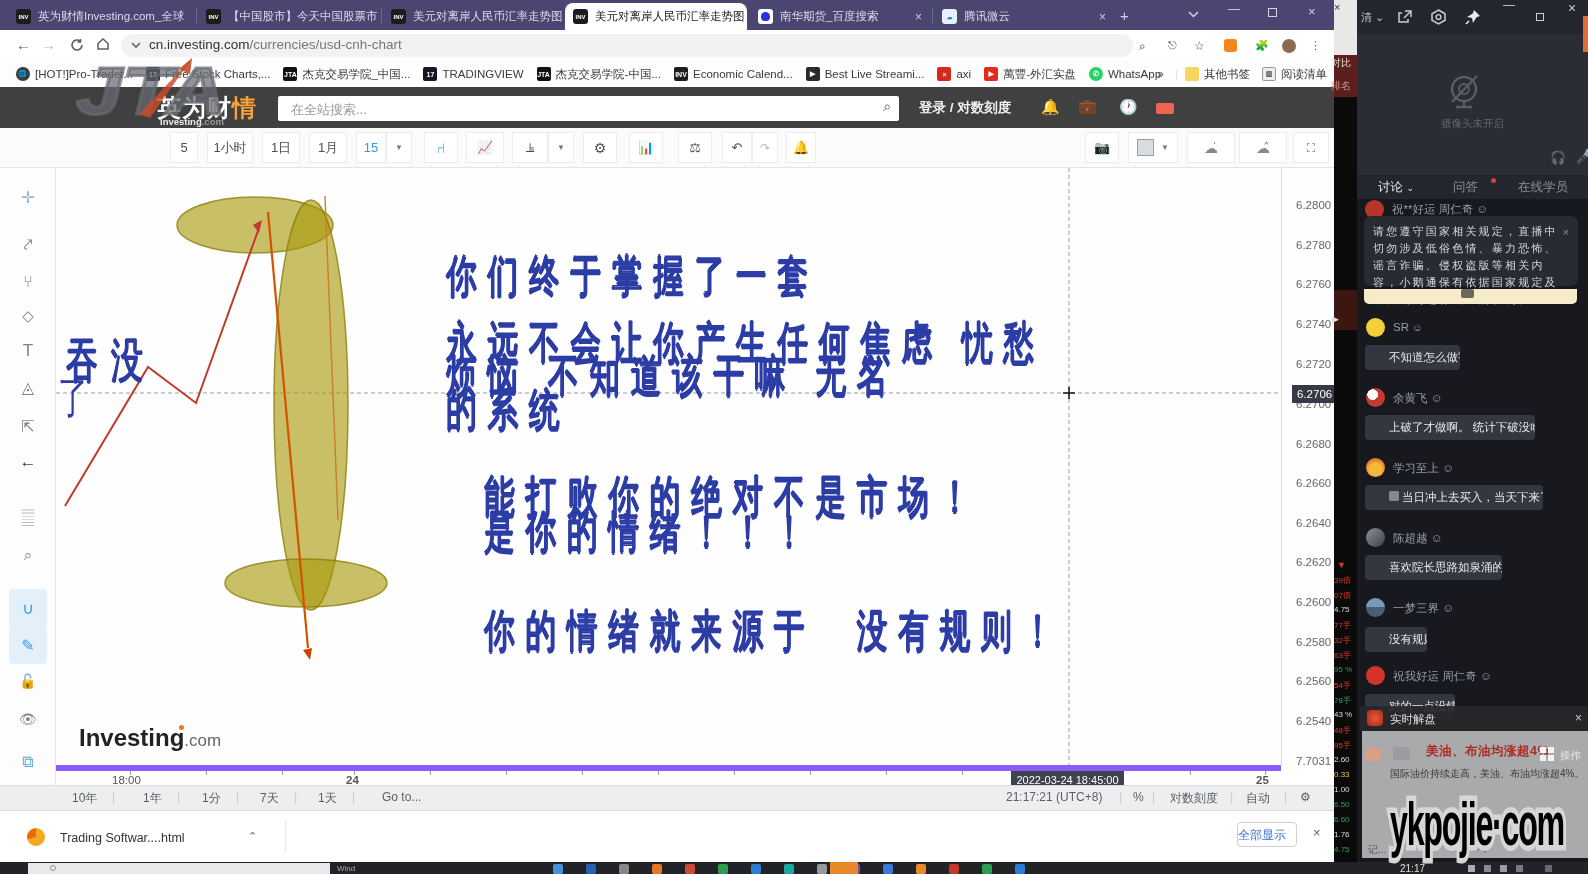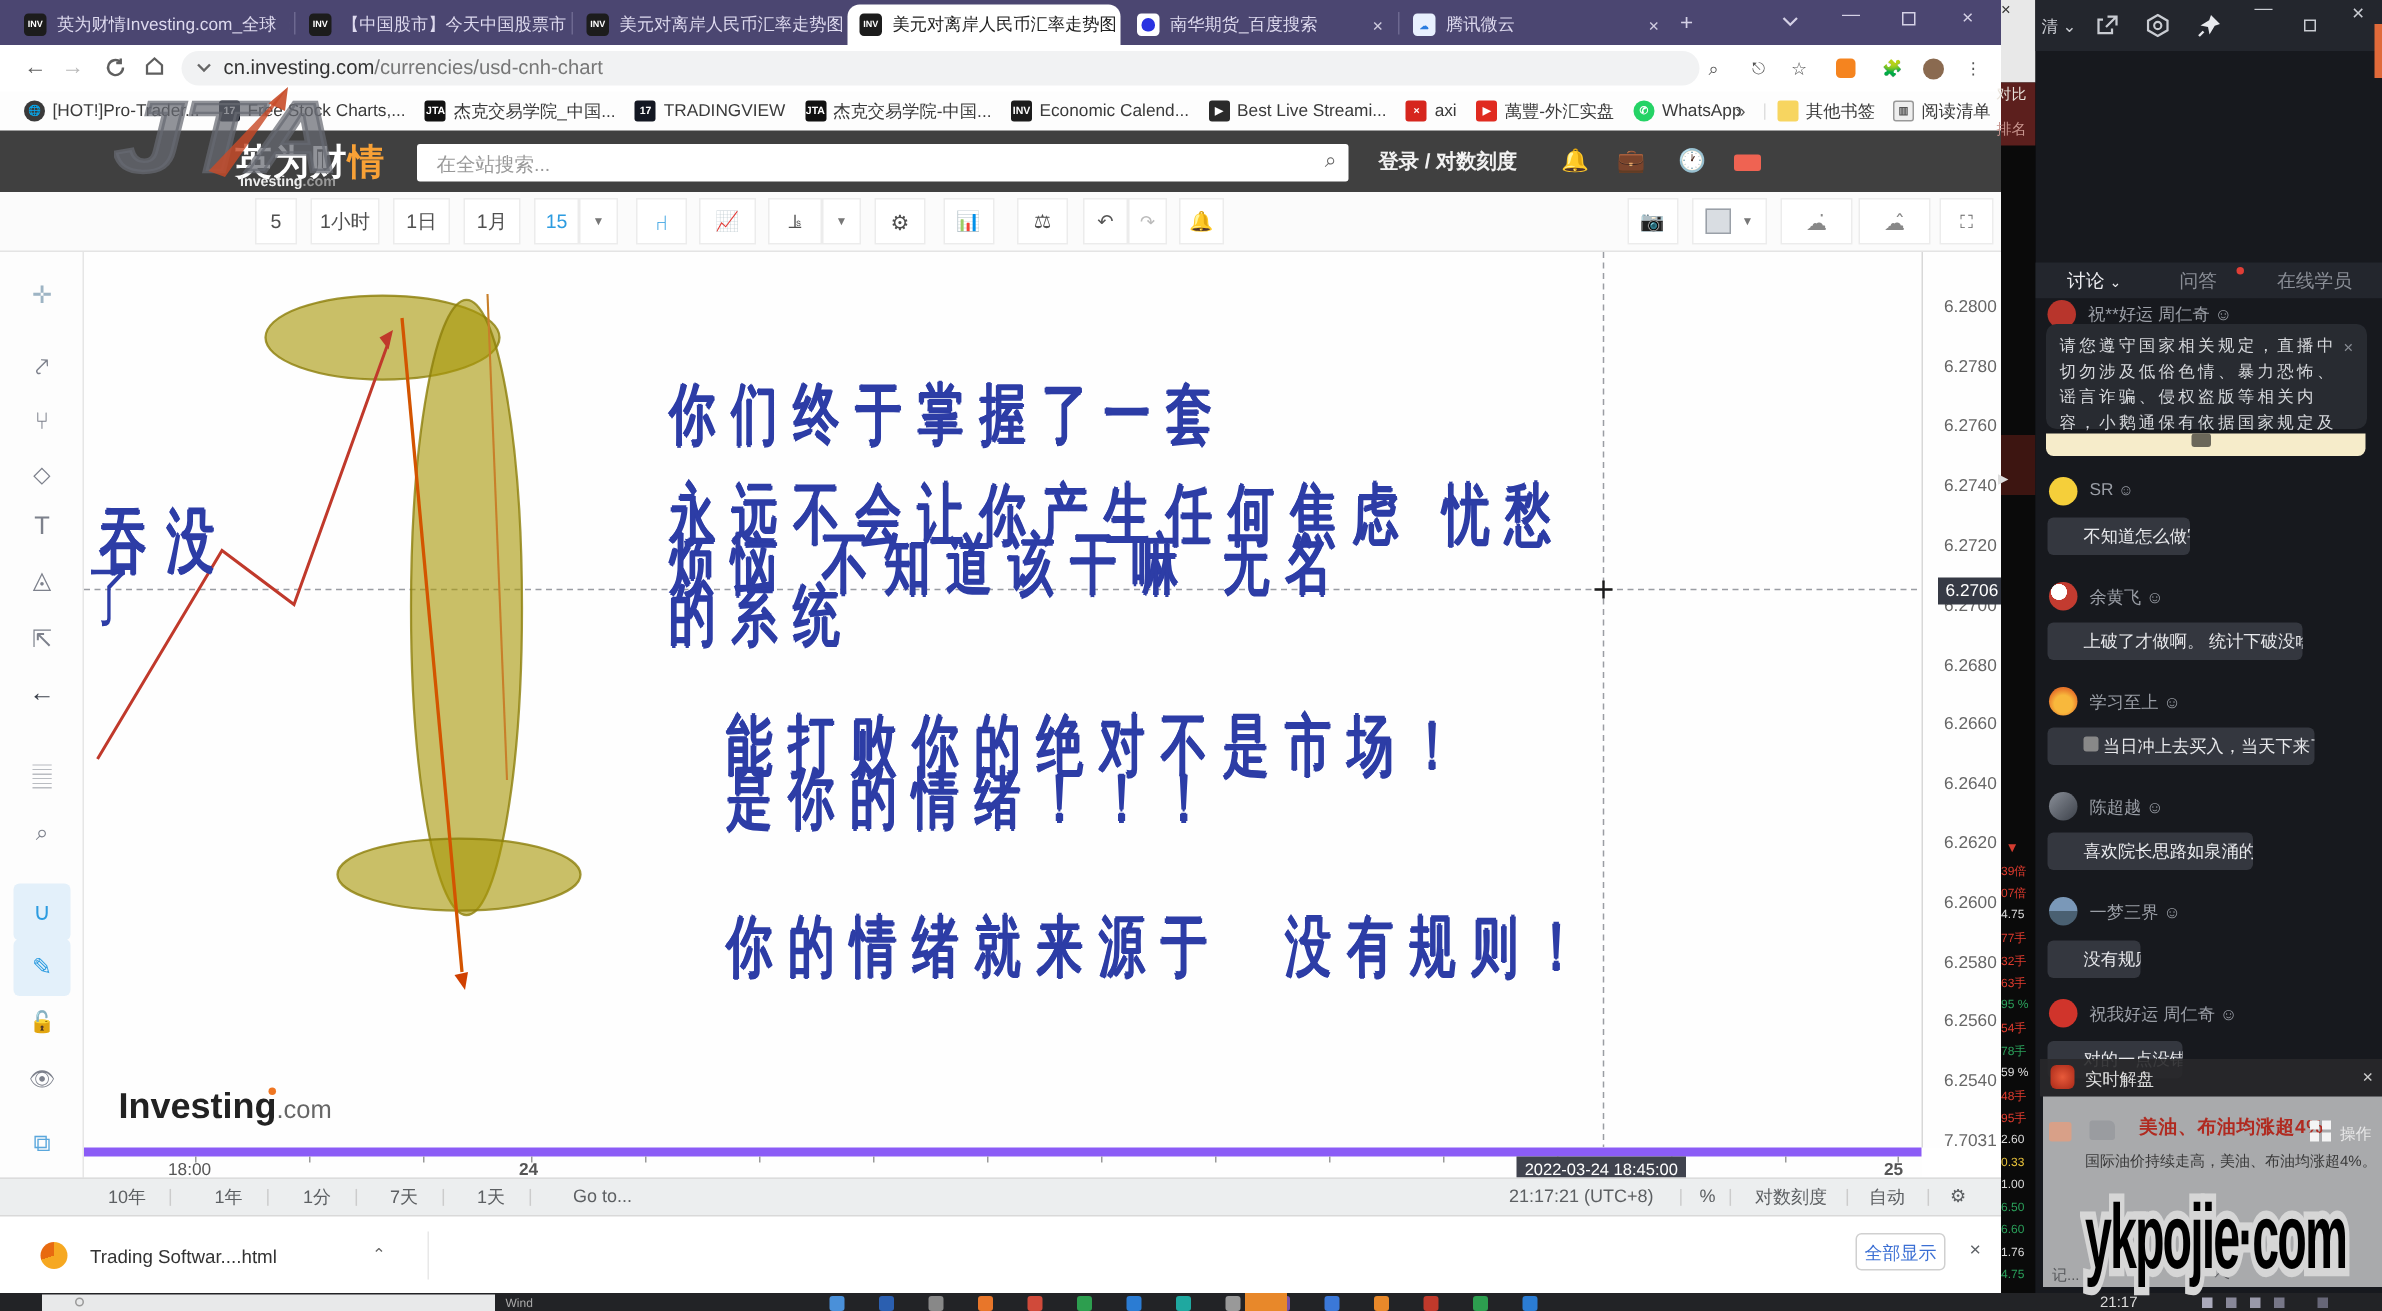--- a/index.html
+++ b/index.html
@@ -251,21 +251,21 @@
       <div style="position:absolute;left:1230px;top:4px;color:#ccc">|</div>
       <div style="position:absolute;left:1246px;top:4px">自动</div>
       <div style="position:absolute;left:1284px;top:4px;color:#ccc">|</div>
       <div style="position:absolute;left:1300px;top:4px">⚙</div>
     </div>
     <div id="dlbar">
       <div style="position:absolute;left:27px;top:17px;width:18px;height:18px;border-radius:50%;background:conic-gradient(#f6a821 0 70%,#e86a10 70% 100%)"></div>
       <div style="position:absolute;left:60px;top:20px;font-size:12.5px;color:#333">Trading Softwar....html</div>
       <div style="position:absolute;left:248px;top:19px;font-size:11px;color:#666">⌃</div>
       <div style="position:absolute;left:285px;top:10px;width:1px;height:32px;background:#e8e8e8"></div>
-      <div style="position:absolute;left:1237px;top:11px;width:60px;height:25px;border:1px solid #d0d0d0;border-radius:4px;color:#3b6fd4;font-size:12px;text-align:center;line-height:25px">全部显示</div>
+      <div style="position:absolute;left:1237px;top:11px;width:60px;height:25px;border:1px solid #d0d0d0;border-radius:4px;color:#3b6fd4;font-size:12px;text-align:left;line-height:25px">全部显示</div>
       <div style="position:absolute;left:1313px;top:14px;color:#5f6368;font-size:13px">×</div>
     </div>
   </div>
   <div id="gap">
     <div style="position:absolute;left:0;top:0;width:23px;height:55px;background:#e8e8e8"></div>
     <div style="position:absolute;left:0;top:1px;color:#333;font-size:11px">×</div>
     <div style="position:absolute;left:0;top:55px;width:23px;height:42px;background:#5c1f1d"></div>
     <div style="position:absolute;left:-3px;top:56px;color:#e8e2da;font-size:10px" class="cjk">对比</div>
     <div style="position:absolute;left:-3px;top:79px;color:#c8948e;font-size:10px" class="cjk">排名</div>
     <div style="position:absolute;left:0;top:290px;width:23px;height:40px;background:#3d1511"></div>
@@ -274,21 +274,21 @@
     <div id="gapnums">
         <div style="position:absolute;left:0;top:575px;width:23px;color:#e03b2e;font-size:8px;white-space:nowrap">39倍</div>
         <div style="position:absolute;left:0;top:590px;width:23px;color:#e03b2e;font-size:8px;white-space:nowrap">07倍</div>
         <div style="position:absolute;left:0;top:605px;width:23px;color:#ddd;font-size:8px;white-space:nowrap">4.75</div>
         <div style="position:absolute;left:0;top:620px;width:23px;color:#e03b2e;font-size:8px;white-space:nowrap">77手</div>
         <div style="position:absolute;left:0;top:635px;width:23px;color:#e03b2e;font-size:8px;white-space:nowrap">32手</div>
         <div style="position:absolute;left:0;top:650px;width:23px;color:#e03b2e;font-size:8px;white-space:nowrap">63手</div>
         <div style="position:absolute;left:0;top:665px;width:23px;color:#2aa05a;font-size:8px;white-space:nowrap">95 %</div>
         <div style="position:absolute;left:0;top:680px;width:23px;color:#e03b2e;font-size:8px;white-space:nowrap">54手</div>
         <div style="position:absolute;left:0;top:695px;width:23px;color:#2aa05a;font-size:8px;white-space:nowrap">78手</div>
-        <div style="position:absolute;left:0;top:710px;width:23px;color:#ddd;font-size:8px;white-space:nowrap">59 %</div>
+        <div style="position:absolute;left:0;top:710px;width:23px;color:#ddd;font-size:8px;white-space:nowrap">43 %</div>
         <div style="position:absolute;left:0;top:725px;width:23px;color:#e03b2e;font-size:8px;white-space:nowrap">48手</div>
         <div style="position:absolute;left:0;top:740px;width:23px;color:#e03b2e;font-size:8px;white-space:nowrap">95手</div>
         <div style="position:absolute;left:0;top:755px;width:23px;color:#ddd;font-size:8px;white-space:nowrap">2.60</div>
         <div style="position:absolute;left:0;top:770px;width:23px;color:#e8c23a;font-size:8px;white-space:nowrap">0.33</div>
         <div style="position:absolute;left:0;top:785px;width:23px;color:#ddd;font-size:8px;white-space:nowrap">1.00</div>
         <div style="position:absolute;left:0;top:800px;width:23px;color:#2aa05a;font-size:8px;white-space:nowrap">6.50</div>
         <div style="position:absolute;left:0;top:815px;width:23px;color:#2aa05a;font-size:8px;white-space:nowrap">6.60</div>
         <div style="position:absolute;left:0;top:830px;width:46px;color:#ddd;font-size:8px;white-space:nowrap">1.76</div>
         <div style="position:absolute;left:0;top:845px;width:23px;color:#2aa05a;font-size:8px;white-space:nowrap">4.75</div>
       </div>
@@ -305,20 +305,31 @@
           <path d="M7.5 1 L14 4.8 V11.2 L7.5 15 L1 11.2 V4.8 Z" fill="none" stroke="#c9ccd2" stroke-width="1.5"></path>
           <circle cx="7.5" cy="8" r="2.4" fill="none" stroke="#c9ccd2" stroke-width="1.4"></circle>
         </svg>
       <svg style="position:absolute;left:108px;top:9px" width="16" height="16" viewBox="0 0 16 16">
           <path d="M9 1 L15 7 L11.5 8.2 L8 14 L7 9 L2 8 L7.8 4.5 Z" fill="#e8eaee"></path>
           <path d="M4 12 L1 15" stroke="#e8eaee" stroke-width="1.6"></path>
         </svg>
       <span style="position:absolute;left:146px;top:-2px;font-size:12px">—</span>
       <div style="position:absolute;left:179px;top:13px;width:8px;height:8px;border:1.4px solid #c9ccd2"></div>
       <span style="position:absolute;left:211px;top:0;font-size:14px">×</span>
+    </div>
+    <div id="rvideo">
+      <svg width="40" height="40" style="position:absolute;left:87px;top:38px" viewBox="0 0 40 40">
+        <circle cx="20" cy="17" r="12" fill="none" stroke="#585d66" stroke-width="2.4"></circle>
+        <circle cx="20" cy="17" r="5" fill="none" stroke="#585d66" stroke-width="2"></circle>
+        <path d="M20 29 v6 M12 35 h16" stroke="#585d66" stroke-width="2.4" fill="none"></path>
+        <line x1="8" y1="30" x2="33" y2="4" stroke="#585d66" stroke-width="2.4"></line>
+      </svg>
+      <div class="cjk" style="position:absolute;left:0;top:83px;width:100%;text-align:center;color:#62666e;font-size:10.5px">摄像头未开启</div>
+      <span style="position:absolute;left:193px;top:116px;color:#9a9ea6;font-size:13px">🎧</span>
+      <span style="position:absolute;left:219px;top:114px;color:#c9ccd2;font-size:14px">🎤</span>
     </div>
     <div id="rtabs">
       <span class="cjk" style="position:absolute;left:21px;top:4px;color:#ececf0">讨论 <span style="font-size:9px">⌄</span></span>
       <span class="cjk" style="position:absolute;left:96px;top:4px">问答</span>
       <span style="position:absolute;left:134px;top:3px;width:5px;height:5px;background:#e03e36;border-radius:50%"></span>
       <span class="cjk" style="position:absolute;left:161px;top:4px">在线学员</span>
     </div>
     <div id="rchat">
       <div class="avatar" style="left:8px;top:1px;background:#b8352c"></div>
       <div class="msg-name cjk" style="position:absolute;left:35px;top:3px">祝**好运 周仁奇 ☺</div>

